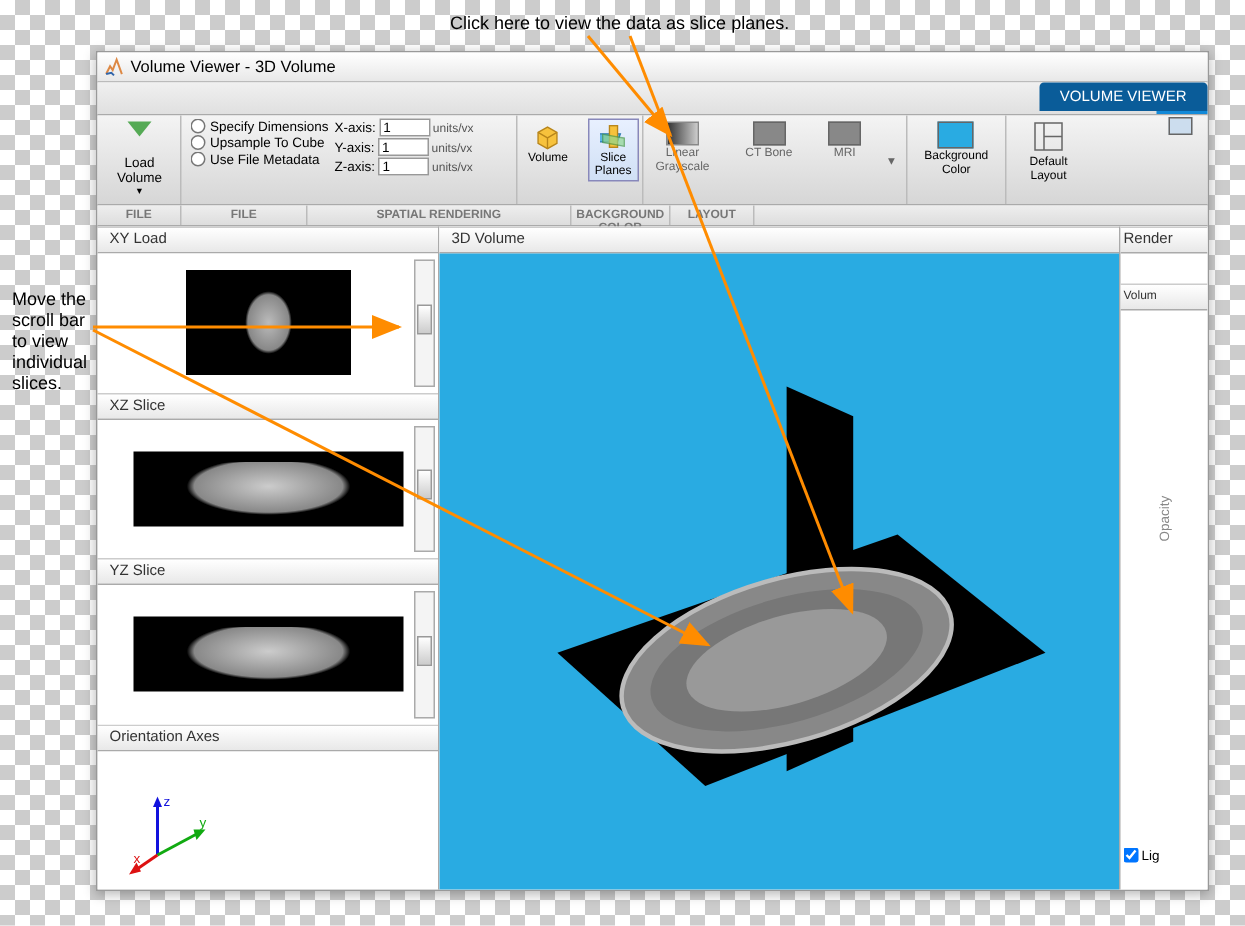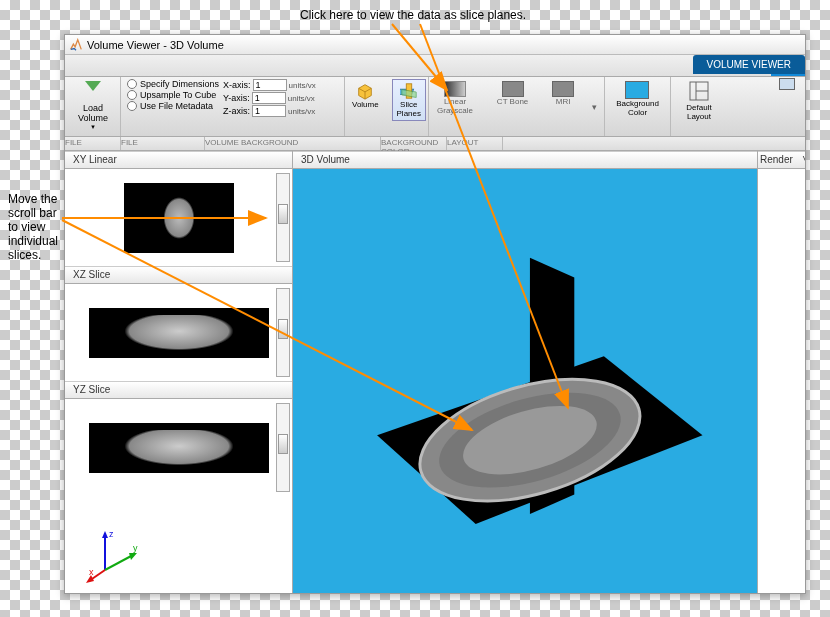--- a/index.html
+++ b/index.html
@@ -29,36 +29,36 @@
 .view-group { flex-direction: row; align-items: flex-start; gap: 2px; padding: 2px; }
 .view-btn { display: flex; flex-direction: column; align-items: center; font-size: 8px; padding: 2px 4px; border: 1px solid transparent; }
 .view-btn.active { border: 1px solid #88b; background: linear-gradient(#e8f0ff,#d0e0f5); }
 .view-btn .cube { width: 18px; height: 18px; }
 .vr-btn { display: flex; flex-direction: column; align-items: center; font-size: 8px; padding: 2px 6px; color: #666; }
 .vr-btn .thumb { width: 22px; height: 16px; background: #888; border: 1px solid #666; }
 .vr-btn.lin .thumb { background: linear-gradient(90deg,#333,#ccc); border: 1px solid #888; }
 .vr-chevron { width: 10px; align-self: center; font-size: 9px; color: #666; }
 .bg-swatch { width: 24px; height: 18px; background: #29abe2; border: 1px solid #666; }
 .sections { height: 14px; background: linear-gradient(#eee,#ddd); border-bottom: 1px solid #aaa; display: flex; font-size: 8px; color: #777; }
-.sections span { border-right: 1px solid #bbb; padding: 1px 0; text-align: left; }
+.sections span { border-right: 1px solid #bbb; padding: 1px 0; text-align: center; font-weight: bold; }
 .client { display: flex; height: calc(100% - 116px); }
 .left-panel { width: 228px; border-right: 1px solid #aaa; display: flex; flex-direction: column; overflow: hidden; }
 .panel-tab { height: 18px; background: linear-gradient(#fff,#e8e8e8); border-bottom: 1px solid #aaa; font-size: 10px; padding: 2px 8px; color: #333; border-top: 1px solid #ccc; }
 .slice-body { flex: 1; display: flex; align-items: center; justify-content: center; position: relative; min-height: 80px; background: #fff; }
 .slice-img { width: 110px; height: 70px; background: #000; display: flex; align-items: center; justify-content: center; }
 .slice-img.xz, .slice-img.yz { width: 180px; height: 50px; }
 .brain-top { width: 50px; height: 56px; background: radial-gradient(ellipse 50% 60% at 50% 50%, #bbb 0%, #888 55%, #000 62%); border-radius: 50% 50% 45% 45%; }
 .brain-wide { width: 150px; height: 36px; background: radial-gradient(ellipse 55% 80% at 50% 45%, #ccc 0%, #888 60%, #000 66%); border-radius: 40% 40% 30% 30%; }
 .slice-scroll { position: absolute; right: 2px; top: 4px; bottom: 4px; width: 14px; border: 1px solid #aaa; background: #f4f4f4; }
 .slice-scroll::before { content:""; position:absolute; left:1px; right:1px; top:35%; height:18px; background: linear-gradient(#fff,#ccc); border:1px solid #999; }
 .orient-body { flex: 1; min-height: 60px; position: relative; background: #fff; }
 .axes-3d { position: absolute; left: 20px; bottom: 8px; width: 60px; height: 60px; }
 .center-panel { flex: 1; display: flex; flex-direction: column; background: #fff; }
 .center-view { flex: 1; background: #29abe2; position: relative; overflow: hidden; }
-.right-stub { width: 48px; border-left: 1px solid #aaa; background: #fff; display: flex; flex-direction: row; font-size: 9px; overflow: hidden; }
+.right-stub { width: 59px; border-left: 1px solid #aaa; background: #fff; display: flex; flex-direction: column; font-size: 9px; overflow: hidden; }
 .right-stub .panel-tab { padding-left: 2px; }
 .opacity-label { transform: rotate(-90deg); font-size: 9px; color: #888; margin-top: 120px; white-space: nowrap; }
 .lig-row { margin-top: auto; margin-bottom: 18px; display: flex; align-items: center; gap: 2px; font-size: 9px; padding-left: 2px; }
 .lig-row input { width: 10px; height: 10px; }
 svg.arrow { position: absolute; z-index: 200; pointer-events: none; }
 </style>
 </head>
 <body>
 
 <div class="annotation-top">Click here to view the data as slice planes.</div>
@@ -181,48 +181,49 @@
           </svg>
         <span style="white-space:pre-line;text-align:center;font-size:8px">Default
 Layout</span>
       </div>
     </div>
   </div>
 
   <div class="sections">
     <span style="width:56px">FILE</span>
     <span style="width:84px">FILE</span>
-    <span style="width:176px">VOLUME BACKGROUND</span>
+    <span style="width:176px">SPATIAL RENDERING</span>
     <span style="width:66px">BACKGROUND COLOR</span>
     <span style="width:56px">LAYOUT</span>
   </div>
 
   <div class="client">
     <div class="left-panel">
-      <div class="panel-tab">XY Linear</div>
+      <div class="panel-tab">XY Load</div>
       <div class="slice-body">
         <div class="slice-img">
             <div class="brain-top"></div>
           </div>
         <div class="slice-scroll"></div>
       </div>
       <div class="panel-tab">XZ Slice</div>
       <div class="slice-body">
         <div class="slice-img xz">
             <div class="brain-wide"></div>
           </div>
         <div class="slice-scroll"></div>
       </div>
       <div class="panel-tab">YZ Slice</div>
       <div class="slice-body">
         <div class="slice-img yz">
             <div class="brain-wide"></div>
           </div>
         <div class="slice-scroll"></div>
       </div>
+      <div class="panel-tab">Orientation Axes</div>
       <div class="orient-body">
         <svg class="axes-3d" viewBox="0 0 60 60">
           <line x1="20" y1="45" x2="20" y2="10" stroke="#11d" stroke-width="2"></line>
             <polygon points="20,6 17,13 23,13" fill="#11d"></polygon>
           <line x1="20" y1="45" x2="48" y2="30" stroke="#1a1" stroke-width="2"></line>
             <polygon points="52,28 44,28 46,35" fill="#1a1"></polygon>
           <line x1="20" y1="45" x2="4" y2="56" stroke="#d11" stroke-width="2"></line>
             <polygon points="1,58 9,56 6,50" fill="#d11"></polygon>
           <text x="24" y="12" font-size="9" fill="#11d">z</text>
           <text x="48" y="26" font-size="9" fill="#1a1">y</text>

